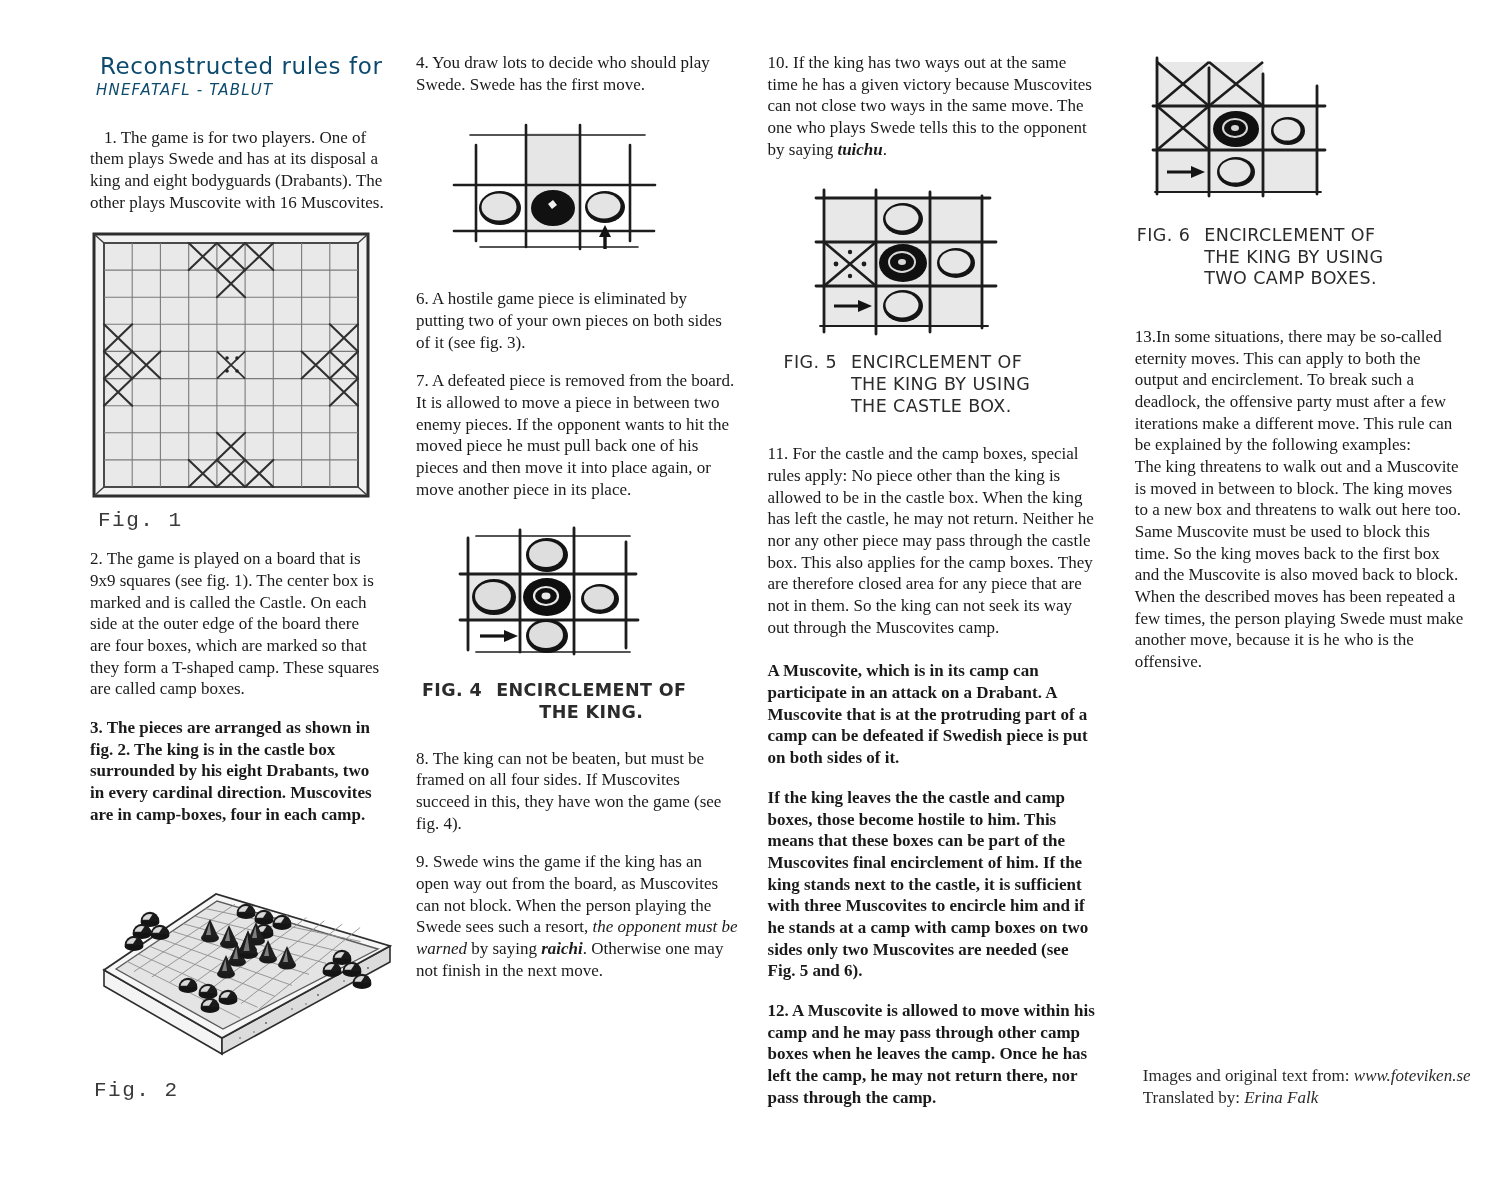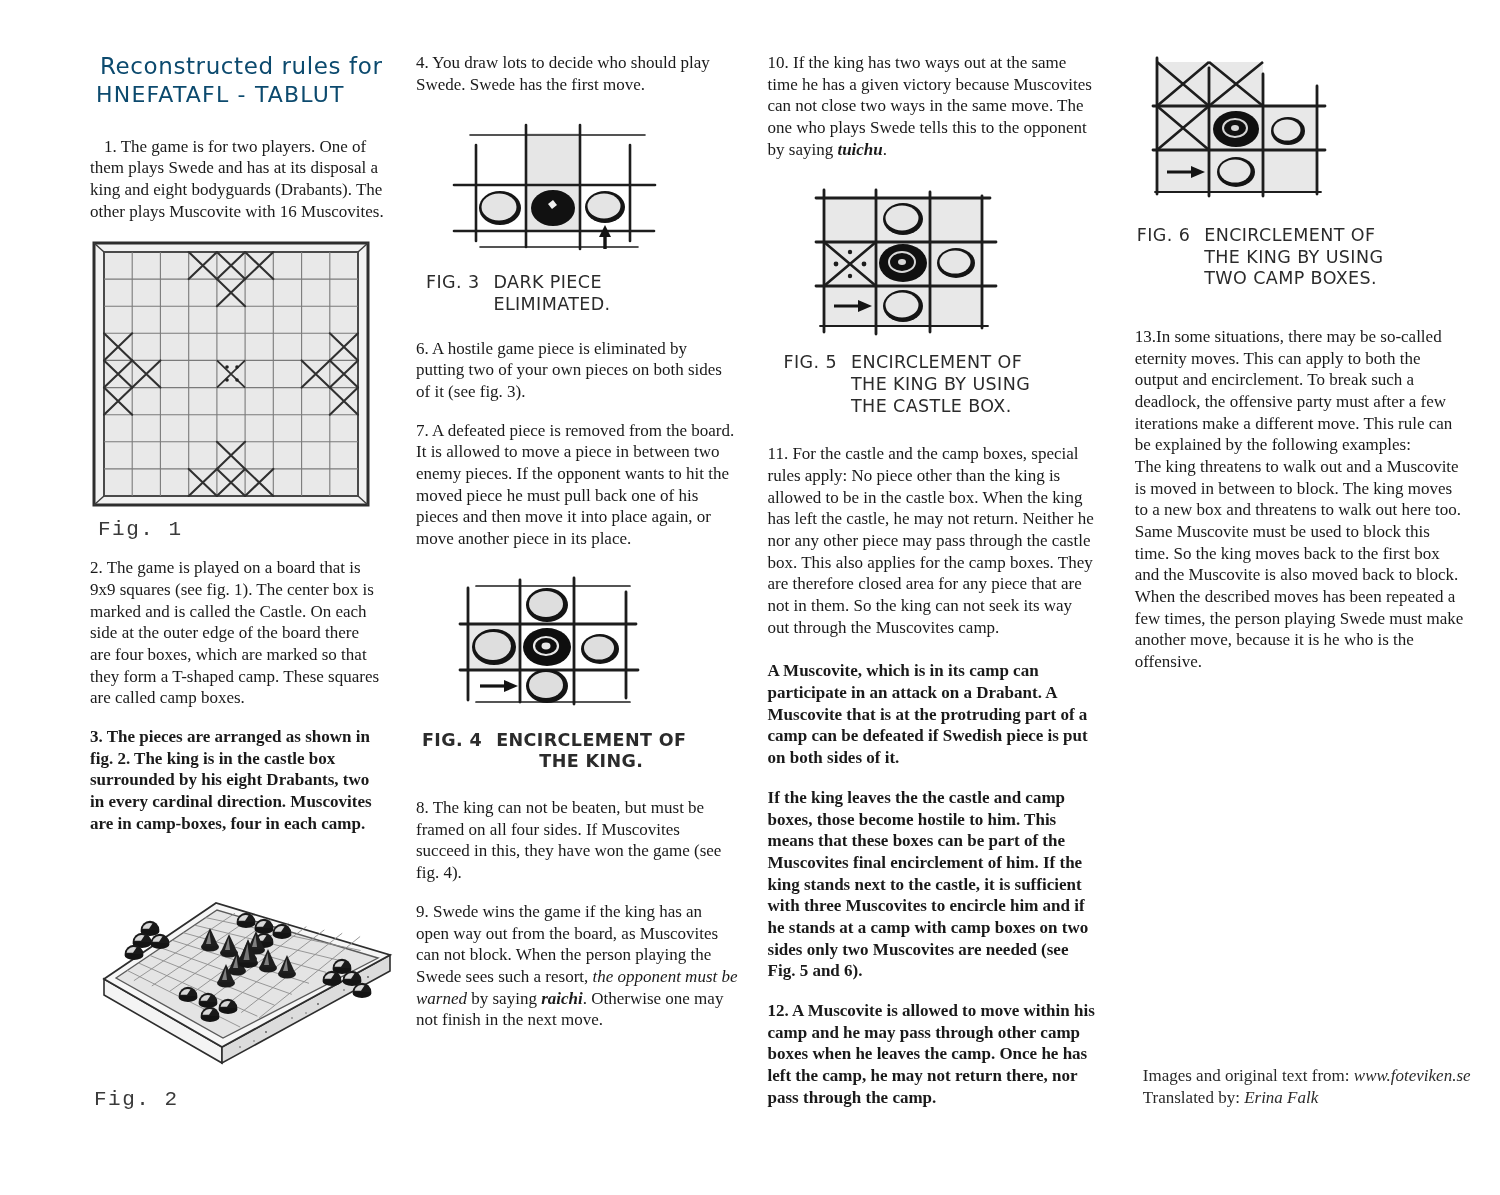--- a/index.html
+++ b/index.html
@@ -43,21 +43,21 @@
     color: #0c4a6e;
   }
   .title-line {
     font-family: "DejaVu Sans", sans-serif;
     font-size: 23px;
     letter-spacing: 0.6px;
     font-weight: 400;
     white-space: nowrap;
   }
   .title-line.l1 { padding-left: 10px; }
-  .title-line.l2 { padding-left: 6px; font-size: 22px; letter-spacing: 1.2px; }
+  .title-line.l2 { padding-left: 6px; font-size: 15px; letter-spacing: 1.2px; font-style: italic; }
 
   
   p.rule {
     margin: 0 0 17px 0;
     font-size: 17px;
     line-height: 1.275;
     text-align: left;
     hyphens: none;
   }
   p.rule.bold { font-weight: bold; }
@@ -333,27 +333,20 @@
         <g>
           <ellipse cx="165" cy="86" rx="20" ry="16" fill="#151515"></ellipse>
           <ellipse cx="164" cy="85" rx="16.5" ry="12.5" fill="#e4e4e4"></ellipse>
         </g>
 
         <g stroke="#141414" stroke-width="3.4" fill="#141414">
           <line x1="165" y1="128" x2="165" y2="110"></line>
           <path d="M165 104 L159 116 L171 116 Z" stroke="none"></path>
         </g>
       </svg>
-      <div class="fig-caption" style="margin-left:10px;">
-        <span class="fig-no">FIG. 3</span>
-        <span class="fig-text">
-          <div>DARK PIECE</div>
-          <div>ELIMIMATED.</div>
-        </span>
-      </div>
     </div>
 
     <p class="rule" style="margin-top:22px;">6. A hostile game piece is eliminated by putting two of your own pieces on both sides of it (see fig. 3).</p>
     <p class="rule">7. A defeated piece is removed from the board. It is allowed to move a piece in between two enemy pieces. If the opponent wants to hit the moved piece he must pull back one of his pieces and then move it into place again, or move another piece in its place.</p>
 
     <div class="fig-block" style="margin-top:24px;">
       <svg class="fig-svg-wrap" width="270" height="150" viewBox="0 0 270 150" style="margin-left:34px;">
         <rect x="16" y="50" width="54" height="46" fill="#e8e8e8"></rect>
         <g stroke="#1d1d1d" stroke-width="2.8" fill="none" stroke-linecap="round">
           <path d="M70 6 L70 128"></path>

